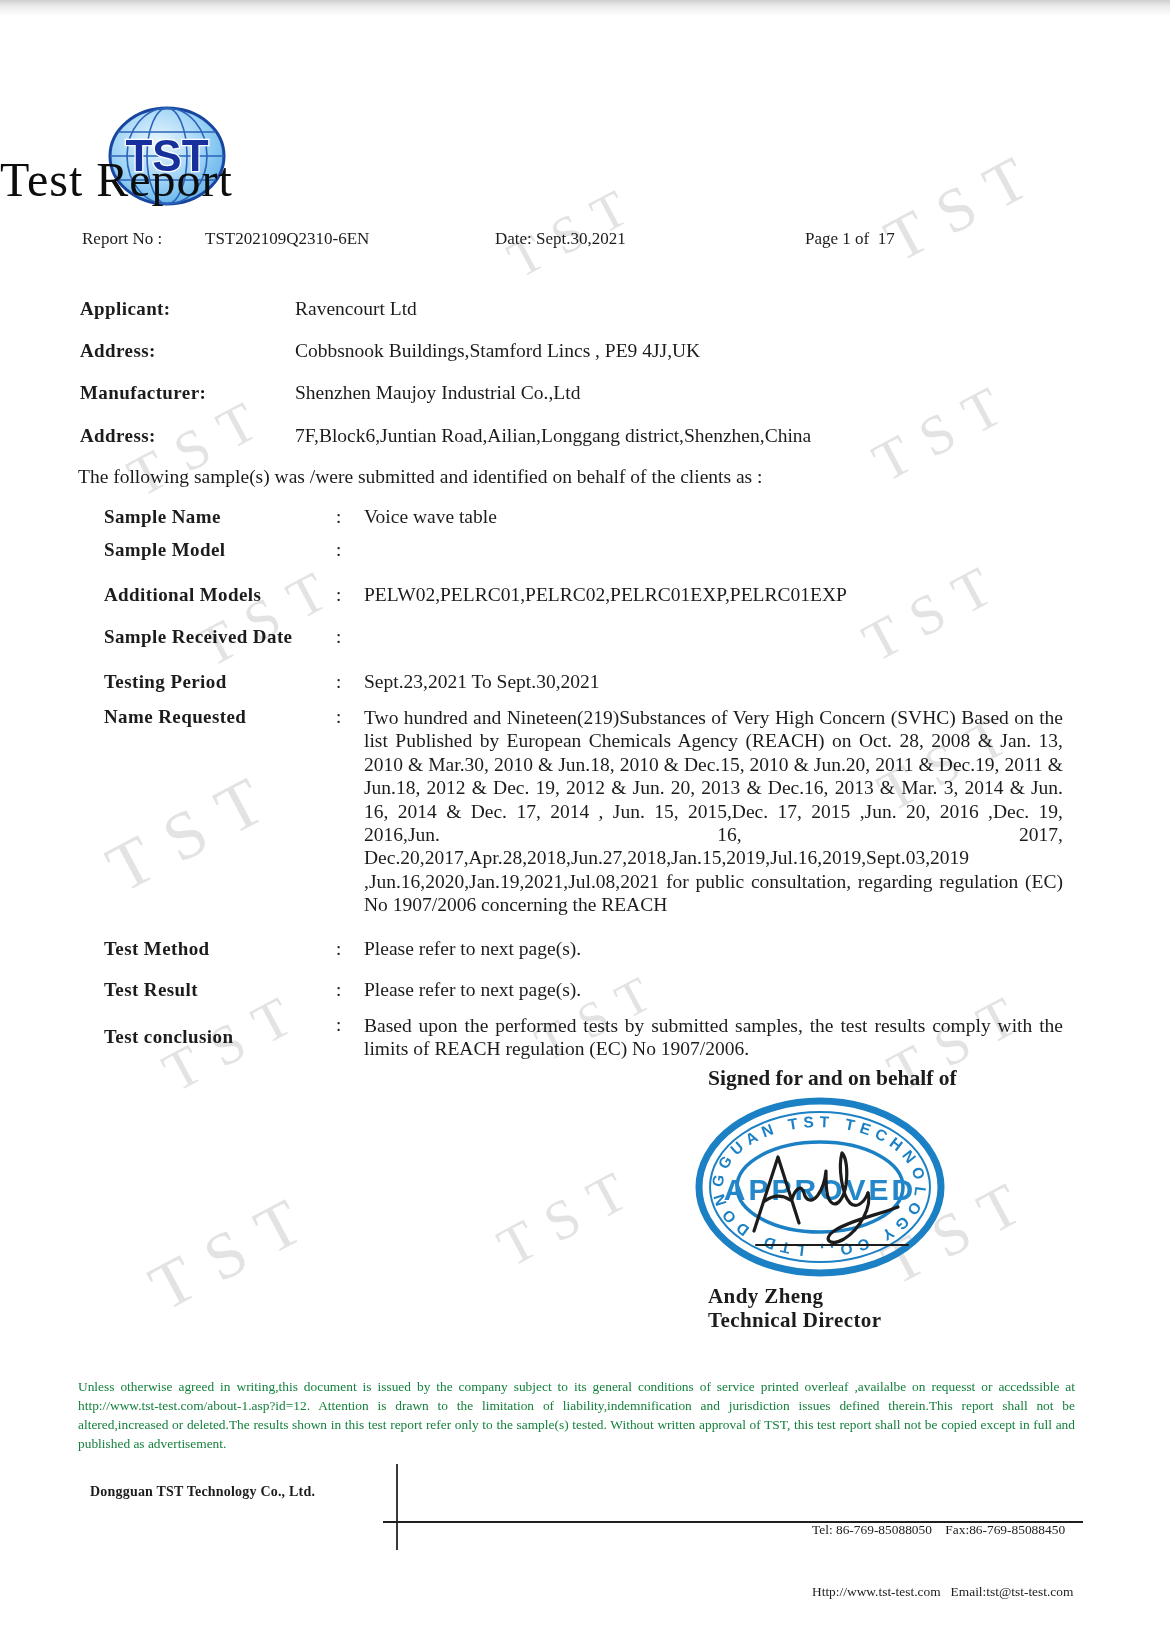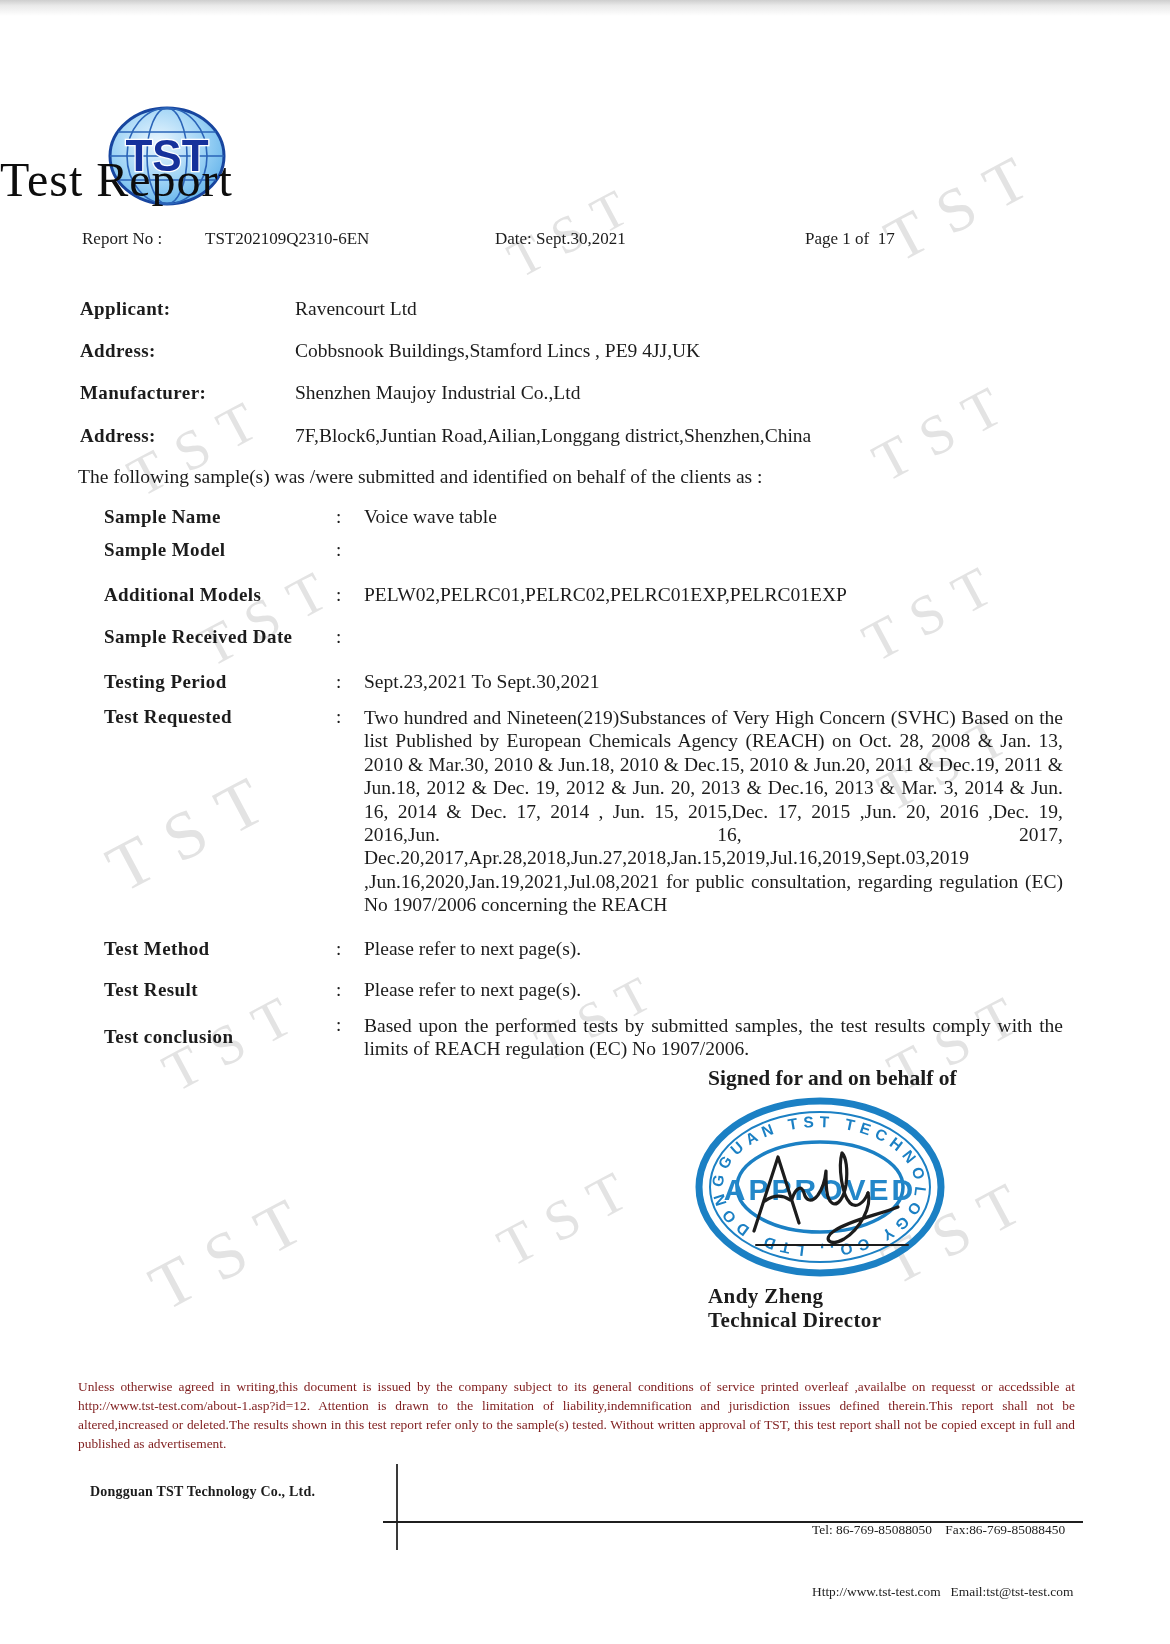--- a/index.html
+++ b/index.html
@@ -39,21 +39,21 @@
   .dcolon { position:absolute; left:336px; font-size:19px; }
   .dvalue { margin-left:364px; width:699px; font-size:19.5px; }
   .just   { text-align:justify; line-height:23.4px; }
 
   .signedfor { position:absolute; left:708px; top:1066px; font-size:21.5px; font-weight:bold; }
   .stamp { position:absolute; left:692px; top:1093px; }
   .signer { position:absolute; left:708px; font-size:21px; font-weight:bold; letter-spacing:.4px; }
 
   .disclaimer {
     position:absolute; left:78px; top:1377px; width:997px;
-    font-size:13.4px; line-height:19px; text-align:justify; color:#7f1d1d;
+    font-size:13.4px; line-height:19px; text-align:justify; color:#15803d;
   }
   .footer-company { position:absolute; left:90px; top:1484px; font-size:14px; font-weight:bold; letter-spacing:.2px; }
   .footer-address { position:absolute; left:412px; top:1478px; width:398px; font-size:13.4px; line-height:1.55; }
   .footer-contact { position:absolute; left:812px; top:1478px; font-size:13.4px; line-height:1.55; white-space:pre; }
   .vline { position:absolute; left:396px; top:1464px; width:2px; height:86px; background:#3a3a3a; }
   .hline { position:absolute; left:383px; top:1521px; width:700px; height:2px; background:#1f1f1f; }
 </style>
 </head>
 <body>
 
@@ -137,21 +137,21 @@
     <div class="drow" style="top:626px">
       <span class="dlabel">Sample Received Date</span>
       <span class="dcolon">:</span>
     </div>
     <div class="drow" style="top:671px">
       <span class="dlabel">Testing Period</span>
       <span class="dcolon">:</span>
       <div class="dvalue">Sept.23,2021 To Sept.30,2021</div>
     </div>
     <div class="drow" style="top:706px">
-      <span class="dlabel">Test Requested</span>
+      <span class="dlabel">Name Requested</span>
       <span class="dcolon">:</span>
       <div class="dvalue just">Two hundred and Nineteen(219)Substances of Very High Concern (SVHC) Based on the list Published by European Chemicals Agency (REACH) on Oct. 28, 2008 &amp; Jan. 13, 2010 &amp; Mar.30, 2010 &amp; Jun.18, 2010 &amp; Dec.15, 2010 &amp; Jun.20, 2011 &amp; Dec.19, 2011 &amp; Jun.18, 2012 &amp; Dec. 19, 2012 &amp; Jun. 20, 2013 &amp; Dec.16, 2013 &amp; Mar. 3, 2014 &amp; Jun. 16, 2014 &amp; Dec. 17, 2014 , Jun. 15, 2015,Dec. 17, 2015 ,Jun. 20, 2016 ,Dec. 19, 2016,Jun. 16, 2017, Dec.20,2017,Apr.28,2018,Jun.27,2018,Jan.15,2019,Jul.16,2019,Sept.03,2019 ,Jun.16,2020,Jan.19,2021,Jul.08,2021 for public consultation, regarding regulation (EC) No 1907/2006 concerning the REACH</div>
     </div>
     <div class="drow" style="top:938px">
       <span class="dlabel">Test Method</span>
       <span class="dcolon">:</span>
       <div class="dvalue">Please refer to next page(s).</div>
     </div>
     <div class="drow" style="top:979px">
       <span class="dlabel">Test Result</span>

